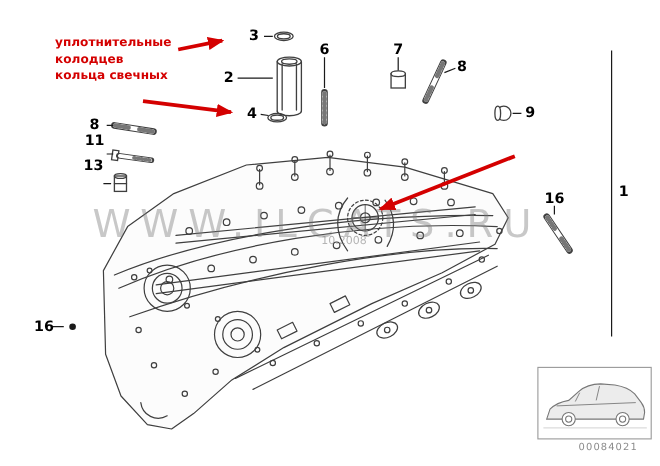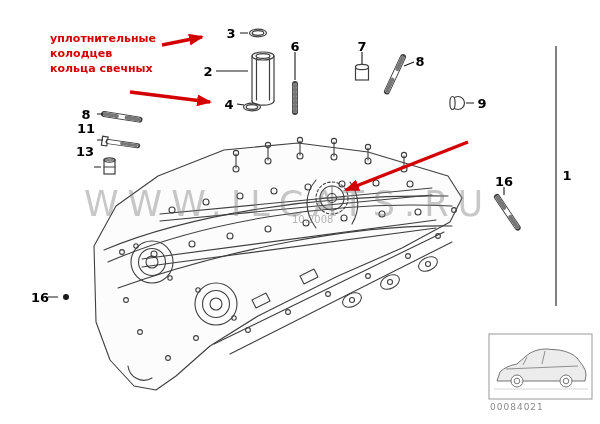--- a/index.html
+++ b/index.html
@@ -10,21 +10,21 @@
   .watermark{position:absolute;left:84px;top:184px;font-size:35px;letter-spacing:9px;
              color:rgba(125,125,125,.42);white-space:nowrap;z-index:3;font-weight:400;}
   .watermark-small{position:absolute;left:292px;top:214px;font-size:10px;
              color:rgba(120,120,120,.55);z-index:3;}
   #overlay{z-index:4;}
   .callout{position:absolute;transform:translate(-50%,-50%);font-size:13px;font-weight:700;
            color:#000;z-index:5;line-height:1;}
   .note{position:absolute;color:#d40000;z-index:6;font-weight:600;}
   #note-seal{left:50px;top:31px;width:122px;text-align:left;font-size:11px;line-height:15px;}
   #note-shaft{left:456px;top:119px;font-size:12px;line-height:16px;}
-  .part-code{position:absolute;left:490px;top:402px;font-size:9px;color:#8a8a8a;
+  .part-code{position:absolute;left:526px;top:402px;font-size:9px;color:#8a8a8a;
              letter-spacing:1px;z-index:5;}
 </style>
 </head>
 <body>
 
 <div class="stage">
 
   <svg id="drawing" class="layer" width="600" height="424" viewBox="0 0 600 424">
     <g stroke="#3f3f3f" stroke-width="1.1" fill="none" stroke-linejoin="round" stroke-linecap="round">
 

